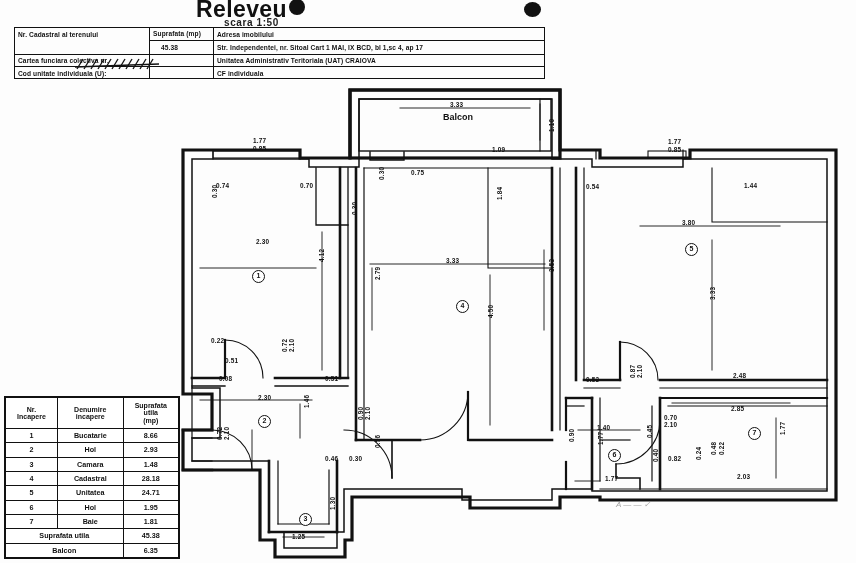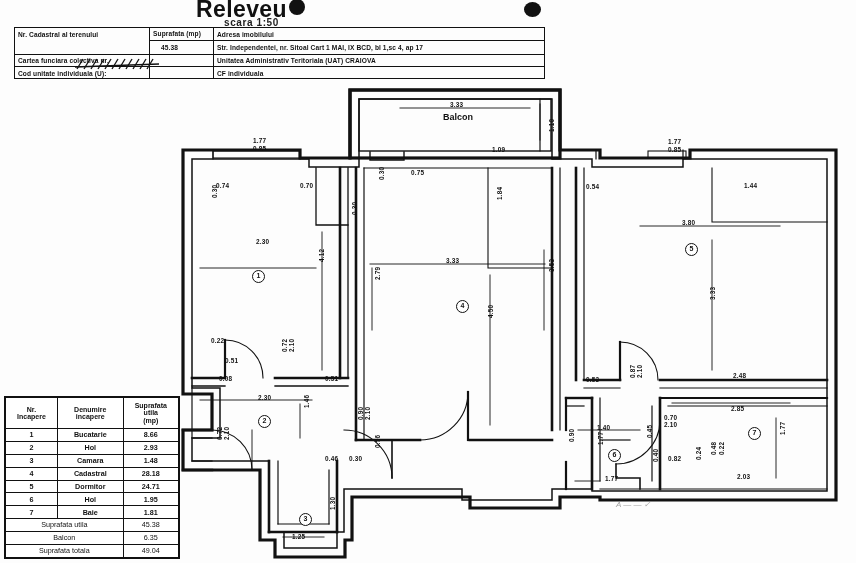--- a/index.html
+++ b/index.html
@@ -31,21 +31,21 @@
   .sched{position:absolute;left:4px;top:396px;width:176px;height:163px;
          border:1.4px solid #111;box-sizing:border-box;background:#fff;}
   .sched table{width:100%;height:100%;border-collapse:collapse;
                font-size:7.2px;font-weight:700;color:#111;}
   .sched th,.sched td{border:1px solid #111;padding:0 2px;text-align:center;
                       line-height:1.05;}
   .sched th{font-size:7px;font-weight:700;height:30px;}
   .sched td.name{text-align:center;}
   .sched td.num{text-align:center;}
   .sched td.val{text-align:center;}
-  .sched tr.summary td{font-weight:400;}
+  .sched tr.summary td{font-weight:700;}
 
   
   .dim{position:absolute;font-size:6.4px;font-weight:700;color:#111;white-space:nowrap;
        letter-spacing:.2px;}
   .dim.v{transform-origin:0 0;transform:rotate(-90deg);}
   .dim.stack{line-height:.95;text-align:center;}
   .roomlbl{position:absolute;font-size:9px;font-weight:700;color:#111;}
   .rnum{position:absolute;width:11px;height:11px;border:1.2px solid #111;border-radius:50%;
         font-size:7px;font-weight:700;line-height:10px;text-align:center;color:#111;
         background:#fff;}
@@ -364,42 +364,38 @@
           <td class="name">Camara</td>
           <td class="val">1.48</td>
         </tr>
         <tr>
           <td class="num">4</td>
           <td class="name">Cadastral</td>
           <td class="val">28.18</td>
         </tr>
         <tr>
           <td class="num">5</td>
-          <td class="name">Dormitor</td>
+          <td class="name">Unitatea</td>
           <td class="val">24.71</td>
         </tr>
         <tr>
           <td class="num">6</td>
           <td class="name">Hol</td>
           <td class="val">1.95</td>
         </tr>
         <tr>
           <td class="num">7</td>
           <td class="name">Baie</td>
           <td class="val">1.81</td>
         </tr>
         <tr class="summary">
           <td colspan="2">Suprafata utila</td>
           <td class="val">45.38</td>
         </tr>
         <tr class="summary">
           <td colspan="2">Balcon</td>
           <td class="val">6.35</td>
         </tr>
-        <tr class="summary">
-          <td colspan="2">Suprafata totala</td>
-          <td class="val">49.04</td>
-        </tr>
       </tbody>
     </table>
   </div>
 
 </div>
 
 </body></html>

